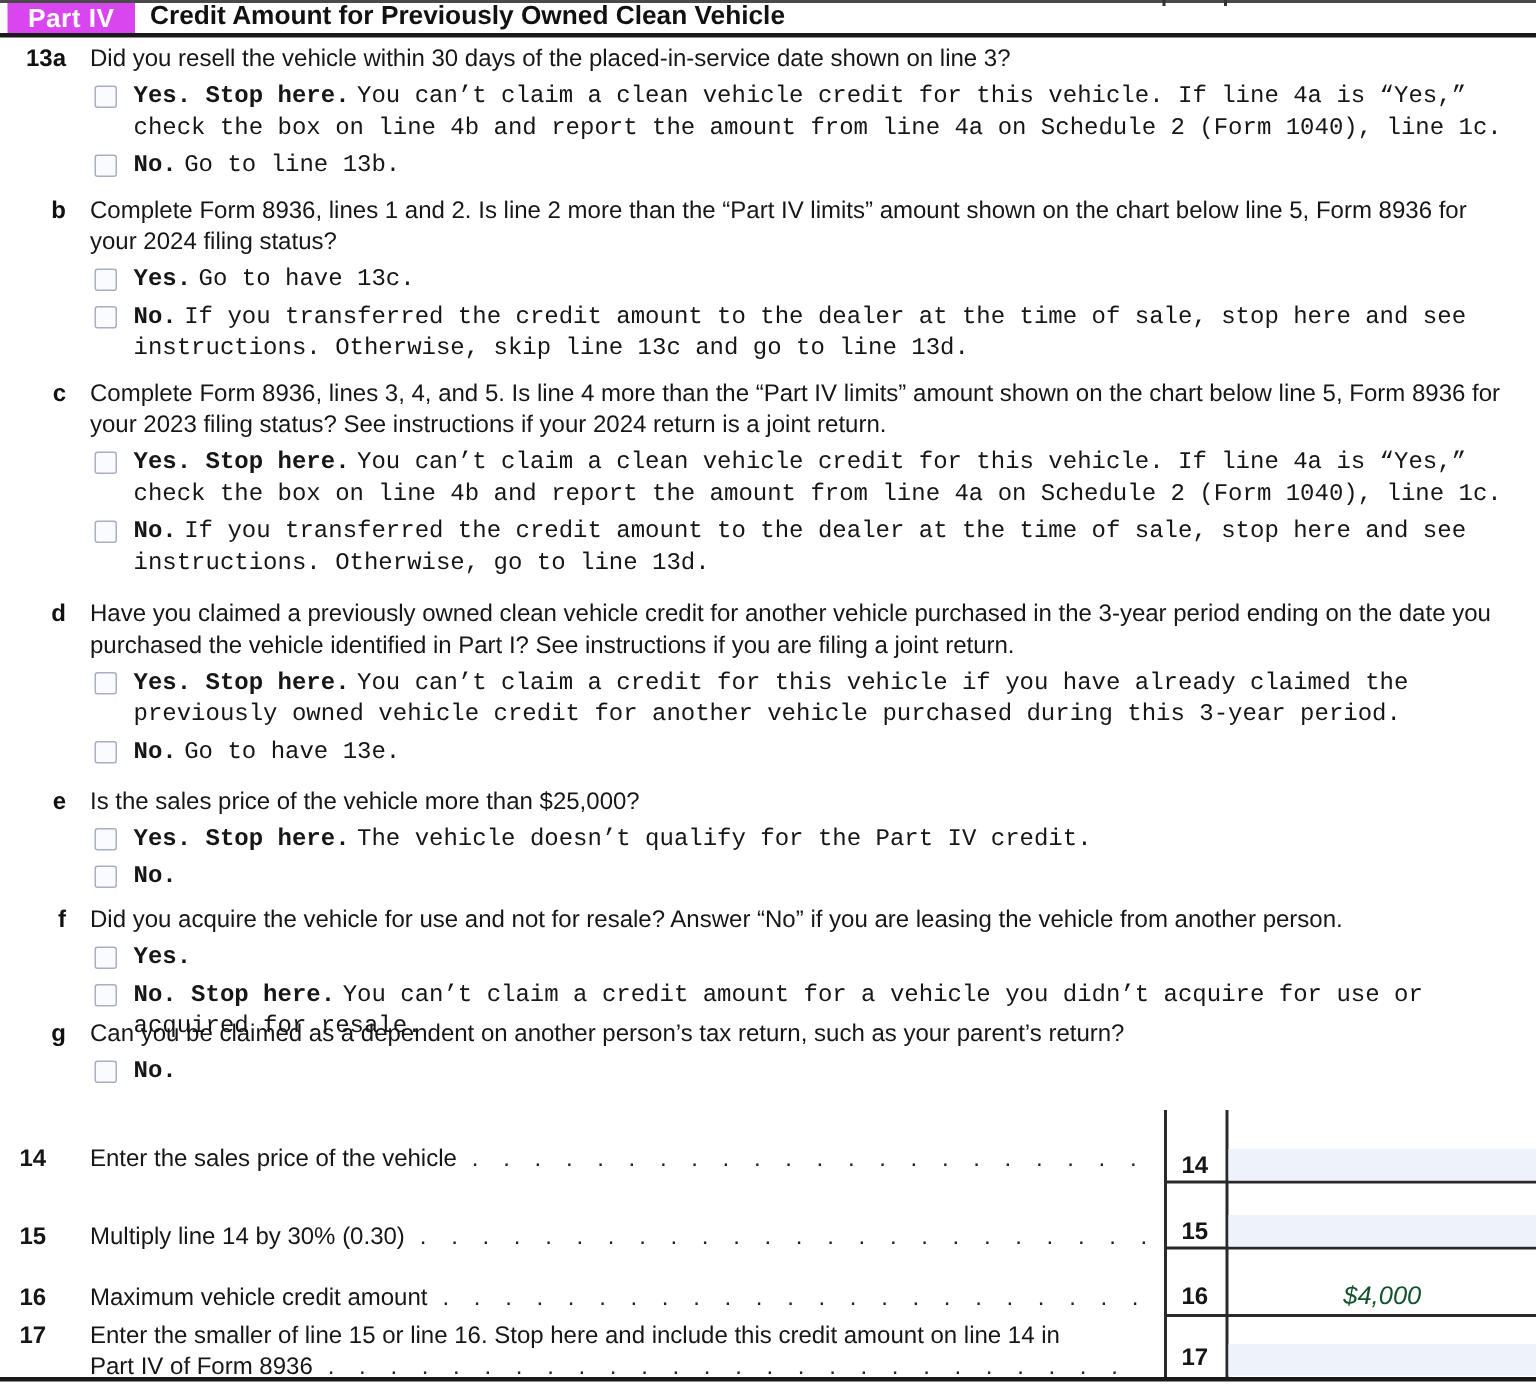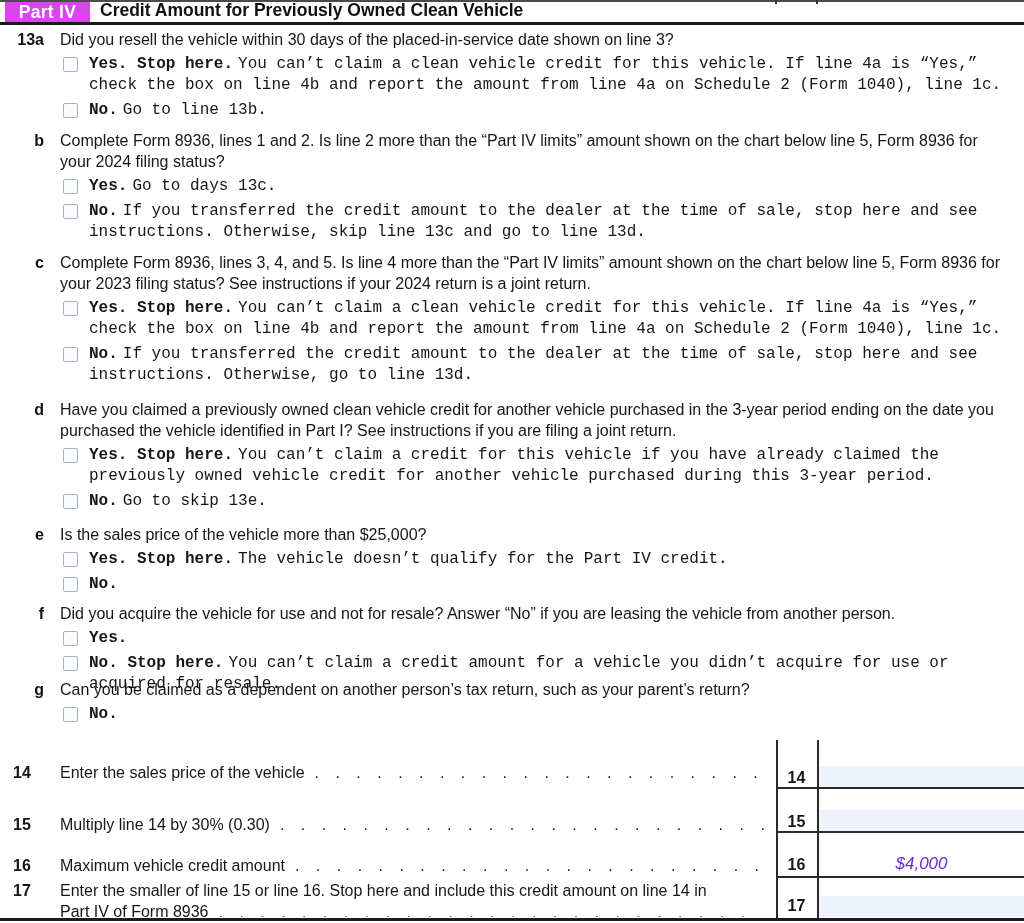--- a/index.html
+++ b/index.html
@@ -63,21 +63,21 @@
   .dots-inline{
     display:inline-block;vertical-align:baseline;width:540px;height:15px;
     overflow:hidden;white-space:nowrap;letter-spacing:6px;color:#222;margin-left:10px;
   }
   .box-num{position:absolute;left:776px;width:41px;text-align:center;font-weight:bold;}
   .bn-14{top:767px;} .bn-15{top:811px;} .bn-16{top:854px;} .bn-17{top:895px;}
   .amt-field{position:absolute;left:819px;width:205px;height:21px;background:#eef2fb;}
   .f-14{top:766px;} .f-15{top:810px;} .f-17{top:896px;}
   .amt-value{
     position:absolute;left:819px;width:205px;top:853px;text-align:center;
-    font-style:italic;font-size:17px;color:#6d28d9;
+    font-style:italic;font-size:17px;color:#14532d;
   }
 </style>
 </head>
 <body>
 
 <div class="top-rule"></div>
 <div class="tick tick-1"></div>
 <div class="tick tick-2"></div>
 
 <div class="part-box">Part IV</div>
@@ -98,21 +98,21 @@
         <p class="opt-text"><span class="opt-bold">No.</span><span>Go to line 13b.</span></p>
       </div>
     </div>
   </section>
     <section class="question" style="top: 130px;">
     <div class="q-letter">b</div>
     <div class="q-body">
       <p class="q-text">Complete Form 8936, lines 1 and 2. Is line 2 more than the “Part IV limits” amount shown on the chart below line 5, Form 8936 for your 2024 filing status?</p>
       <div class="option">
         <span class="checkbox"></span>
-        <p class="opt-text"><span class="opt-bold">Yes.</span><span>Go to days 13c.</span></p>
+        <p class="opt-text"><span class="opt-bold">Yes.</span><span>Go to have 13c.</span></p>
       </div>
       <div class="option">
         <span class="checkbox"></span>
         <p class="opt-text"><span class="opt-bold">No.</span><span>If you transferred the credit amount to the dealer at the time of sale, stop here and see instructions. Otherwise, skip line 13c and go to line 13d.</span></p>
       </div>
     </div>
   </section>
     <section class="question" style="top: 252px;">
     <div class="q-letter">c</div>
     <div class="q-body">
@@ -130,21 +130,21 @@
     <section class="question" style="top: 399px;">
     <div class="q-letter">d</div>
     <div class="q-body">
       <p class="q-text">Have you claimed a previously owned clean vehicle credit for another vehicle purchased in the 3-year period ending on the date you purchased the vehicle identified in Part I? See instructions if you are filing a joint return.</p>
       <div class="option">
         <span class="checkbox"></span>
         <p class="opt-text"><span class="opt-bold">Yes. Stop here.</span><span>You can’t claim a credit for this vehicle if you have already claimed the previously owned vehicle credit for another vehicle purchased during this 3-year period.</span></p>
       </div>
       <div class="option">
         <span class="checkbox"></span>
-        <p class="opt-text"><span class="opt-bold">No.</span><span>Go to skip 13e.</span></p>
+        <p class="opt-text"><span class="opt-bold">No.</span><span>Go to have 13e.</span></p>
       </div>
     </div>
   </section>
     <section class="question" style="top: 524px;">
     <div class="q-letter">e</div>
     <div class="q-body">
       <p class="q-text">Is the sales price of the vehicle more than $25,000?</p>
       <div class="option">
         <span class="checkbox"></span>
         <p class="opt-text"><span class="opt-bold">Yes. Stop here.</span><span>The vehicle doesn’t qualify for the Part IV credit.</span></p>

